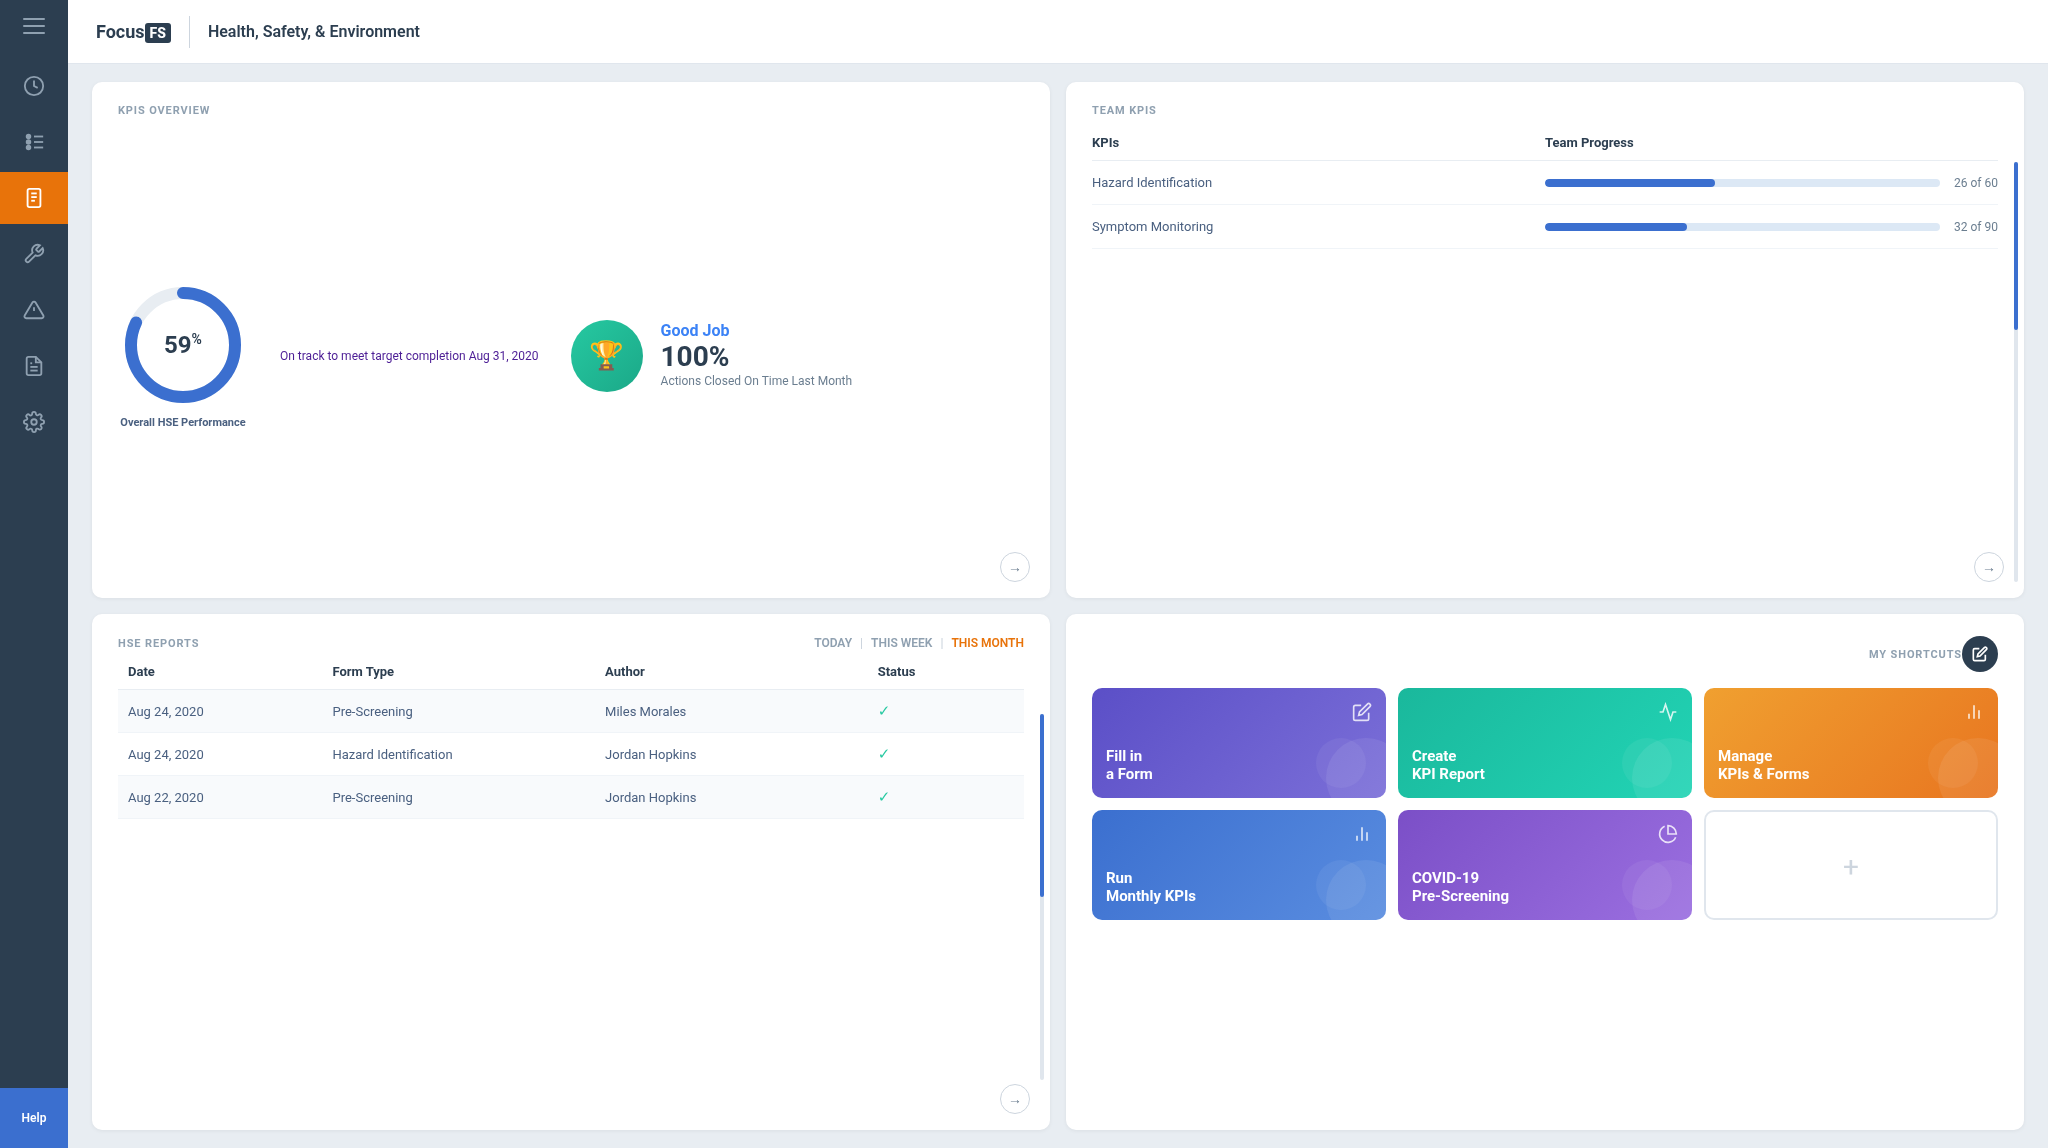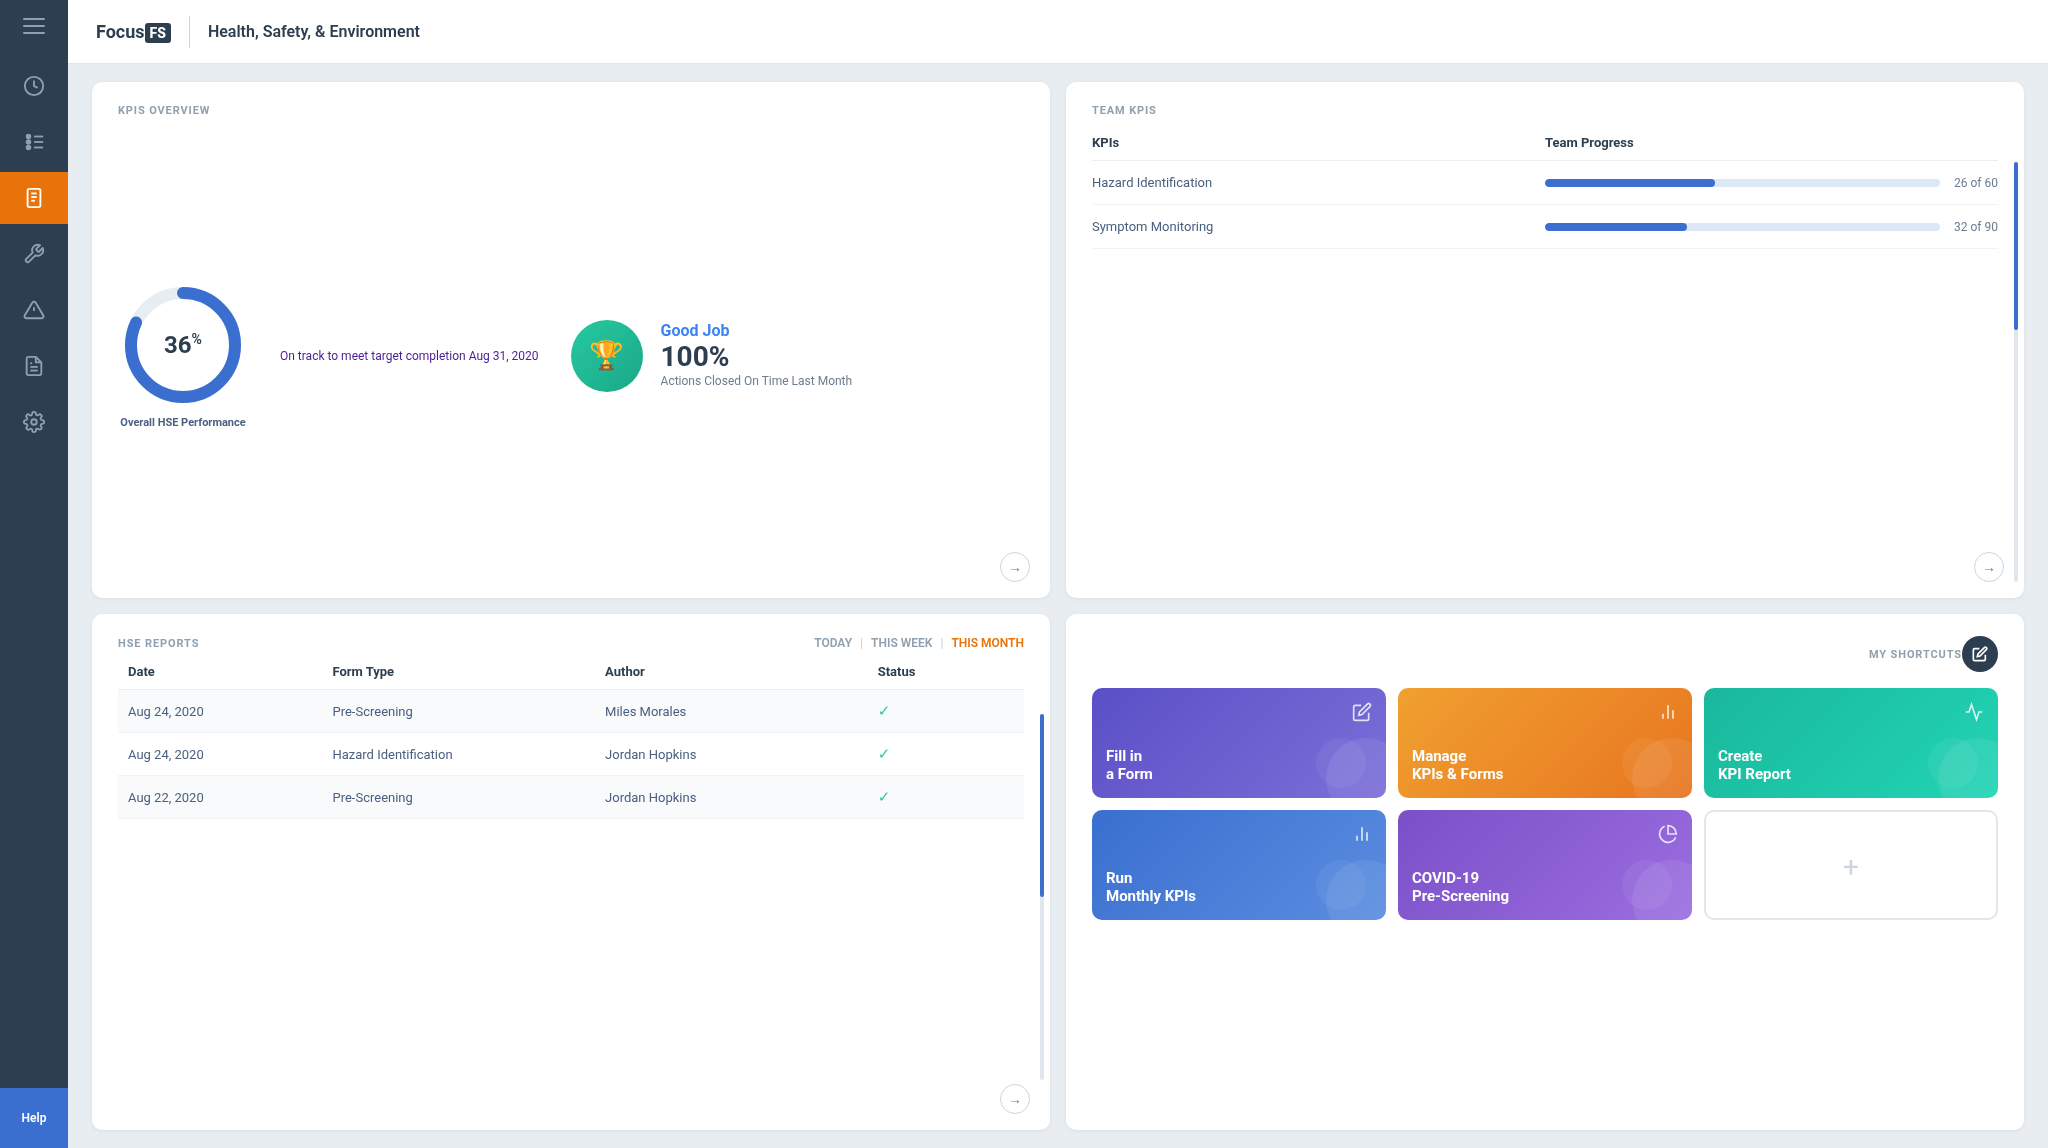--- a/index.html
+++ b/index.html
@@ -604,21 +604,21 @@
         <div>
           <div class="donut-wrapper">
             <svg width="130" height="130" viewBox="0 0 130 130">
 
               <circle cx="65" cy="65" r="52" fill="none" stroke="#e8edf2" stroke-width="12"></circle>
 
               <circle cx="65" cy="65" r="52" fill="none" stroke="#3b6fcf" stroke-width="12" stroke-dasharray="267.9 58.8" stroke-linecap="round"></circle>
             </svg>
             <div class="donut-center">
               <span class="donut-percent">
-                <span>36</span><sup>%</sup>
+                <span>59</span><sup>%</sup>
               </span>
             </div>
           </div>
           <div class="donut-label">Overall HSE Performance</div>
         </div>
 
         <div class="kpis-middle">
           <span class="kpis-on-track">On track to meet target completion Aug 31, 2020</span>
         </div>
 
@@ -732,40 +732,40 @@
         <div class="shortcut-card sc-fill">
           <div class="shortcut-card-icon">
             <svg width="20" height="20" viewBox="0 0 24 24" fill="none" stroke="rgba(255,255,255,0.8)" stroke-width="2">
               <path d="M11 4H4a2 2 0 00-2 2v14a2 2 0 002 2h14a2 2 0 002-2v-7"></path>
               <path d="M18.5 2.5a2.121 2.121 0 013 3L12 15l-4 1 1-4 9.5-9.5z"></path>
             </svg>
           </div>
           <span class="shortcut-card-label">Fill in<br>a Form</span>
         </div>
 
+        <div class="shortcut-card sc-create">
+          <div class="shortcut-card-icon">
+            <svg width="20" height="20" viewBox="0 0 24 24" fill="none" stroke="rgba(255,255,255,0.8)" stroke-width="2">
+              <polyline points="22 12 18 12 15 21 9 3 6 12 2 12"></polyline>
+            </svg>
+          </div>
+          <span class="shortcut-card-label">Create<br>KPI Report</span>
+        </div>
+
         <div class="shortcut-card sc-manage">
           <div class="shortcut-card-icon">
             <svg width="20" height="20" viewBox="0 0 24 24" fill="none" stroke="rgba(255,255,255,0.8)" stroke-width="2">
               <line x1="18" y1="20" x2="18" y2="10"></line>
                 <line x1="12" y1="20" x2="12" y2="4"></line>
                 <line x1="6" y1="20" x2="6" y2="14"></line>
             </svg>
           </div>
           <span class="shortcut-card-label">Manage<br>KPIs &amp; Forms</span>
         </div>
 
-        <div class="shortcut-card sc-create">
-          <div class="shortcut-card-icon">
-            <svg width="20" height="20" viewBox="0 0 24 24" fill="none" stroke="rgba(255,255,255,0.8)" stroke-width="2">
-              <polyline points="22 12 18 12 15 21 9 3 6 12 2 12"></polyline>
-            </svg>
-          </div>
-          <span class="shortcut-card-label">Create<br>KPI Report</span>
-        </div>
-
         <div class="shortcut-card sc-run">
           <div class="shortcut-card-icon">
             <svg width="20" height="20" viewBox="0 0 24 24" fill="none" stroke="rgba(255,255,255,0.8)" stroke-width="2">
               <line x1="18" y1="20" x2="18" y2="10"></line>
                 <line x1="12" y1="20" x2="12" y2="4"></line>
                 <line x1="6" y1="20" x2="6" y2="14"></line>
             </svg>
           </div>
           <span class="shortcut-card-label">Run<br>Monthly KPIs</span>
         </div>

